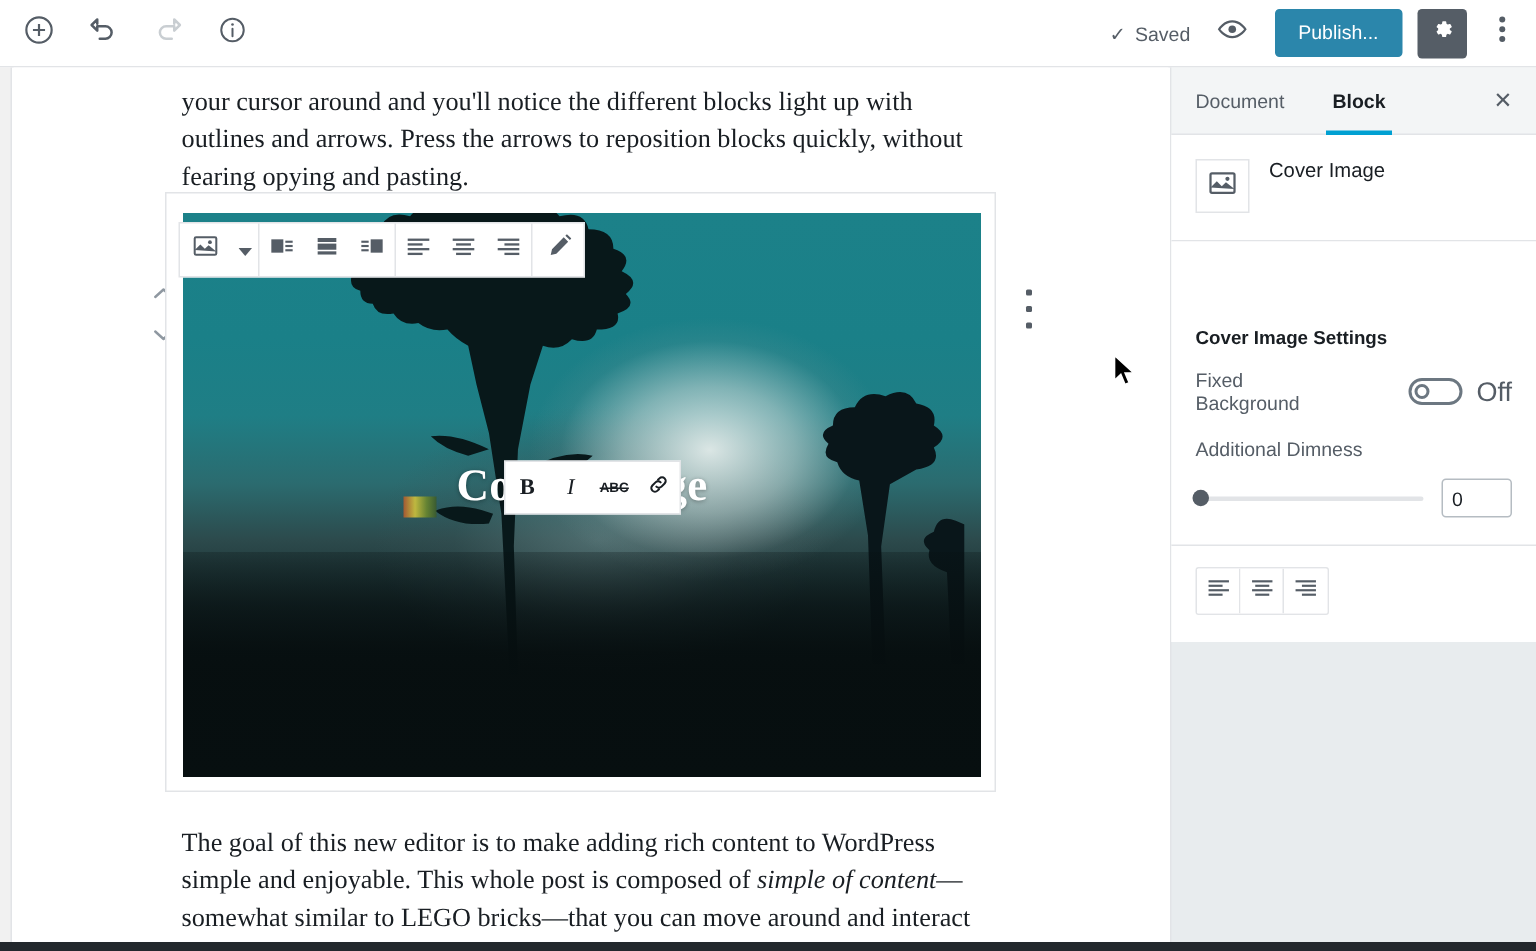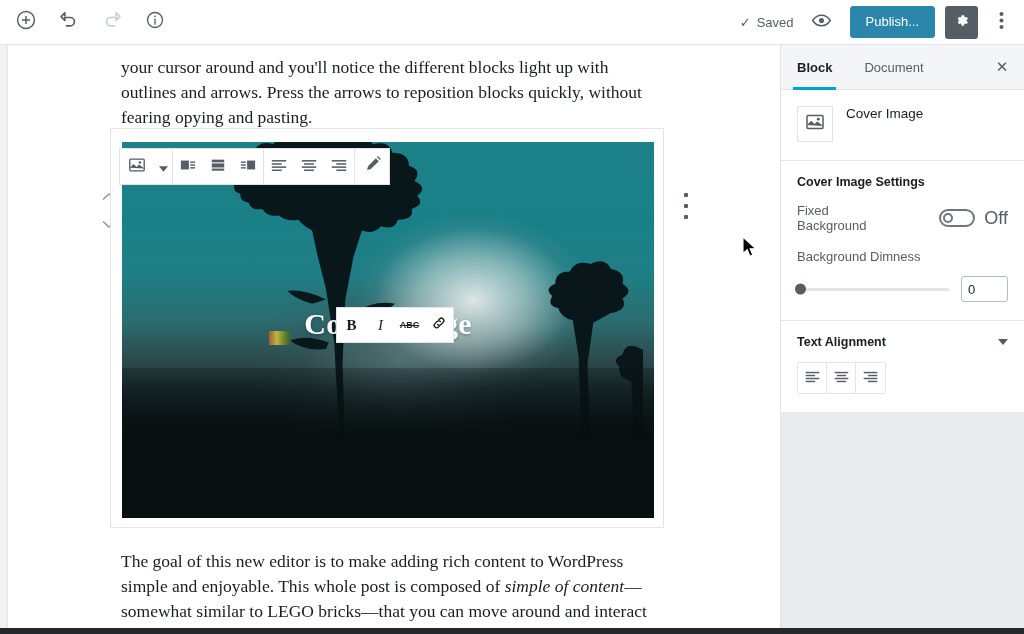--- a/index.html
+++ b/index.html
@@ -185,21 +185,21 @@
     display: flex; gap: 13px; padding: 16px 16px 18px; background: #fff;
     border-bottom: 1px solid #e2e4e7;
   }
   .sb-blockicon {
     width: 36px; height: 36px; flex: 0 0 36px; border: 1px solid #e2e4e7;
     display: flex; align-items: center; justify-content: center; color: #555d66;
   }
   .sb-blocktitle { font-size: 13.5px; color: #191e23; margin-bottom: 3px; }
   .sb-blockdesc { font-size: 12.5px; color: #6c7781; line-height: 16px; }
   .sb-section { background: #fff; padding: 14px 16px 18px; }
-  .sb-section h3 { font-size: 12.5px; color: #191e23; font-weight: bold; margin-bottom: 14px; }
+  .sb-section h3 { font-size: 12.5px; color: #191e23; font-weight: bold; margin-bottom: 14px; margin-top: 43px; }
   .sb-row { display: flex; align-items: center; justify-content: space-between; margin-bottom: 16px; gap: 48px; }
   .sb-label { font-size: 13px; color: #555d66; }
   .toggle-wrap { display: flex; align-items: center; gap: 9px; }
   .toggle {
     width: 36px; height: 18px; border-radius: 9px; background: #fff;
     border: 2px solid #6c7781; position: relative; cursor: pointer;
   }
   .toggle .knob {
     position: absolute; left: 2px; top: 2px; width: 10px; height: 10px;
     border-radius: 50%; border: 2px solid #6c7781; background: #fff;
@@ -483,22 +483,22 @@
       </div>
     </div>
 
     <div class="para para-bottom">
       <span>The goal of this new editor is to make adding rich content to WordPress simple and enjoyable. This whole post is composed of </span><em>simple of content</em><span>—somewhat similar to LEGO bricks—that you can move around and interact with. Move</span>
     </div>
   </div>
 
   <div class="sidebar">
     <div class="sb-tabs">
+      <div class="sb-tab">Document</div>
       <div class="sb-tab active">Block</div>
-      <div class="sb-tab">Document</div>
       <div class="sb-close">
         <span>✕</span>
       </div>
     </div>
 
     <div class="sb-panel">
       <div class="sb-blockcard">
         <div class="sb-blockicon">
           <span>
             <svg width="20" height="20" viewBox="0 0 20 20" fill="none" stroke="currentColor" stroke-width="1.5">
@@ -520,41 +520,33 @@
           <div class="sb-label">Fixed Background</div>
           <div class="toggle-wrap">
             <div class="toggle">
               <div class="knob"></div>
             </div>
             <div class="toggle-text">Off</div>
           </div>
         </div>
 
         <div>
-          <div class="sb-field-label">Background Dimness</div>
+          <div class="sb-field-label">Additional Dimness</div>
           <div class="slider-row">
             <div class="slider">
               <div class="thumb"></div>
             </div>
             <input class="num-input" type="text" value="0" style="">
           </div>
         </div>
       </div>
 
       <div class="sb-divider"></div>
 
       <div class="sb-section">
-        <div class="sb-collapse-head">
-          <div class="sb-label">Text Alignment</div>
-          <div class="caret-down">
-            <svg width="10" height="6" viewBox="0 0 10 6" fill="currentColor">
-                <path d="M0 0h10L5 6z"></path>
-              </svg>
-          </div>
-        </div>
         <div class="align-group">
           <div class="align-btn">
             <span>
               <svg width="17" height="13" viewBox="0 0 20 14" fill="currentColor">
                 <rect x="2" y="1.5" width="16" height="1.7"></rect>
                   <rect x="2" y="5" width="11" height="1.7"></rect>
                   <rect x="2" y="8.5" width="16" height="1.7"></rect>
                   <rect x="2" y="12" width="11" height="1.7"></rect>
               </svg>
             </span>

